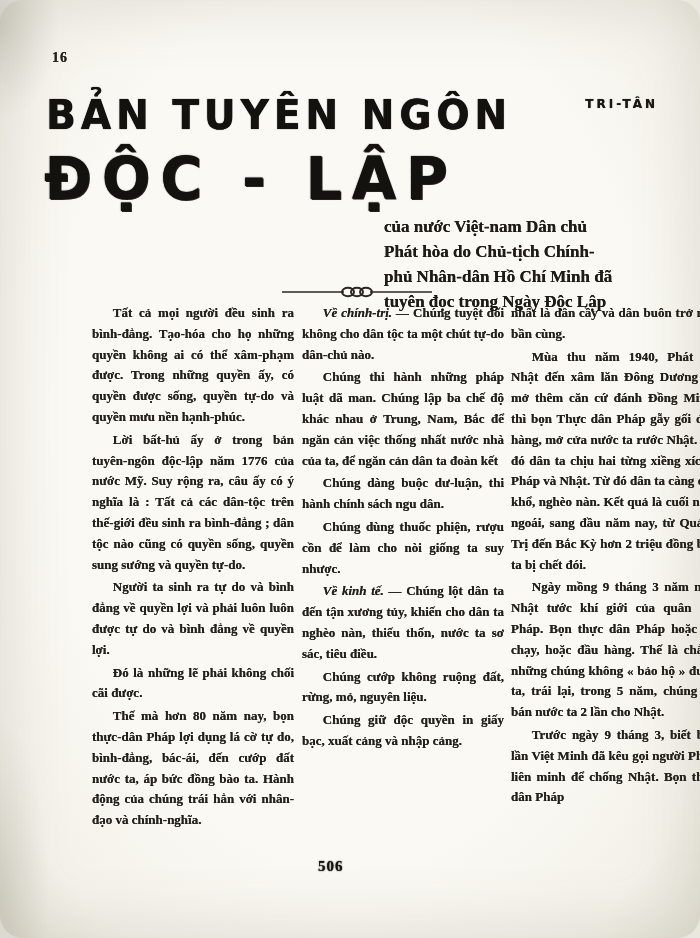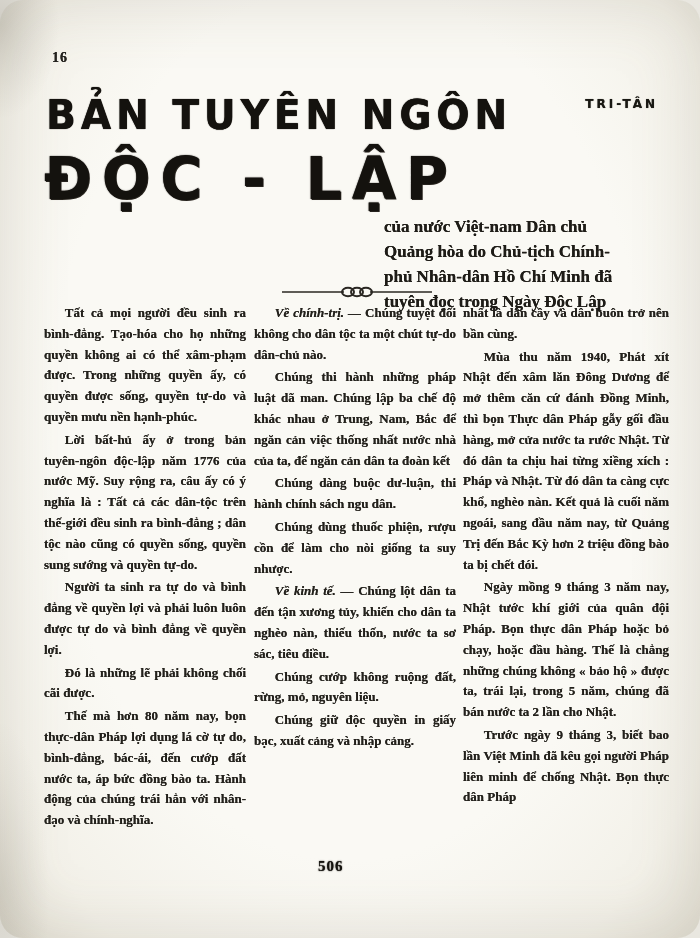--- a/index.html
+++ b/index.html
@@ -57,20 +57,21 @@
   
   .divider{
     position:absolute;left:282px;top:284px;width:150px;height:16px;
   }
   
   .col{
     position:absolute;top:303px;
     font-size:13px;font-weight:bold;line-height:20.8px;
     text-align:justify;color:#23211c;
     text-shadow:0 0 .5px rgba(30,28,22,.85);
+    margin-left:48px;
   }
   .col p{margin:0 0 2px 0;text-indent:1.6em;}
   .col .lead{font-style:italic;}
   #col1{left:44px;width:202px;height:575px;}
   #col2{left:254px;width:202px;height:560px;}
   #col3{left:463px;width:206px;height:575px;}
   
   .footer-num{
     position:absolute;left:318px;top:858px;width:64px;
     font-size:15px;font-weight:bold;letter-spacing:1px;
@@ -92,21 +93,21 @@
   <div class="smudge-bl"></div>
 
   <div class="hdr-num">16</div>
   <div class="hdr-journal">TRI-TÂN</div>
 
   <div class="title1">BẢN TUYÊN NGÔN</div>
   <div class="title2">ĐỘC - LẬP</div>
 
   <div class="subtitle">
     <span class="sline">của nước Việt-nam Dân chủ</span>
-    <span class="sline">Quảng hòa do Chủ-tịch Chính-</span>
+    <span class="sline">Phát hòa do Chủ-tịch Chính-</span>
     <span class="sline">phủ Nhân-dân Hồ Chí Minh đã</span>
     <span class="sline">tuyên đọc trong Ngày Độc Lập</span>
   </div>
 
   <svg class="divider" viewBox="0 0 150 16">
     <line x1="0" y1="8" x2="62" y2="8" stroke="#2a2722" stroke-width="1.6"></line>
     <line x1="88" y1="8" x2="150" y2="8" stroke="#2a2722" stroke-width="1.6"></line>
     <ellipse cx="66" cy="8" rx="6" ry="4.2" fill="none" stroke="#2a2722" stroke-width="2"></ellipse>
     <ellipse cx="75" cy="8" rx="6" ry="4.2" fill="none" stroke="#2a2722" stroke-width="2"></ellipse>
     <ellipse cx="84" cy="8" rx="6" ry="4.2" fill="none" stroke="#2a2722" stroke-width="2"></ellipse>

